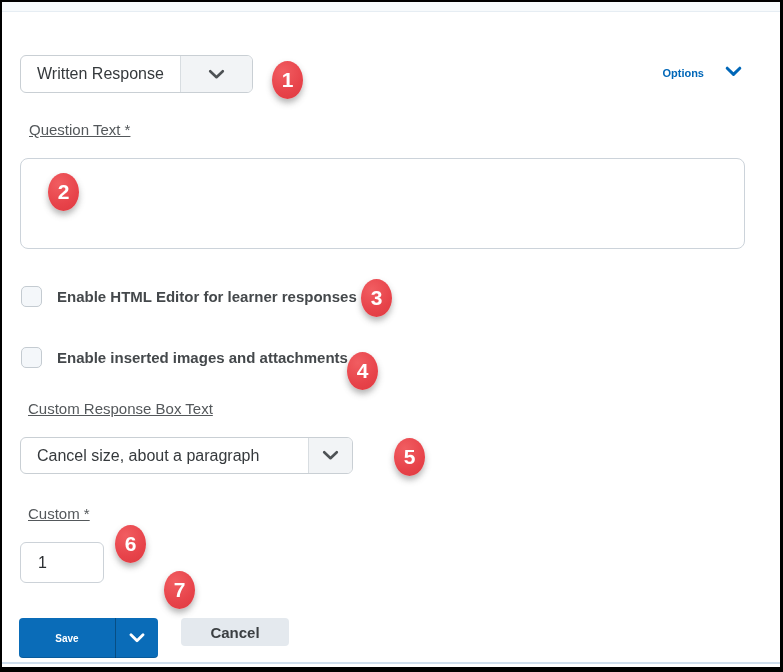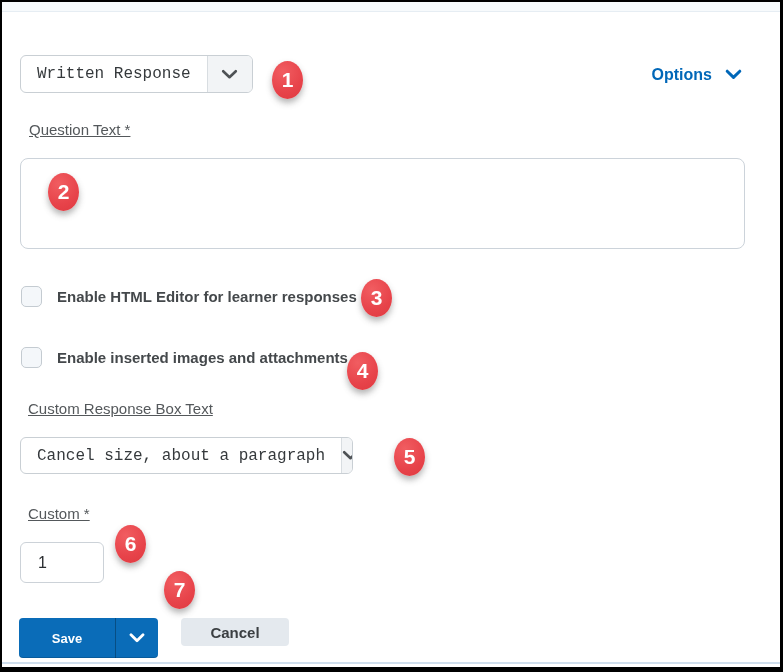--- a/index.html
+++ b/index.html
@@ -43,21 +43,20 @@
     cursor: pointer;
   }
   .dropdown .dd-text {
     display: flex;
     align-items: center;
     padding: 0 16px;
     font-size: 16px;
     color: #35393c;
     white-space: nowrap;
     flex: 1;
-    font-family: Liberation Mono, monospace;
   }
   .dropdown .dd-caret {
     display: flex;
     align-items: center;
     justify-content: center;
     background: #f2f4f6;
     border-left: 1px solid #d8dde1;
   }
 
   .qtype-dropdown { left: 18px; top: 53px; width: 233px; height: 38px; }
@@ -66,23 +65,23 @@
   .size-dropdown { left: 18px; top: 435px; width: 333px; height: 37px; }
   .size-dropdown .dd-caret { width: 44px; }
 
   
   .options-link {
     position: absolute;
     top: 64px;
     right: 38px;
     display: flex;
     align-items: center;
-    gap: 13px;
+    gap: 21px;
     color: #0067b8;
-    font-size: 16px;
+    font-size: 11px;
     font-weight: 700;
     cursor: pointer;
   }
 
   
   .field-label {
     position: absolute;
     font-size: 15px;
     color: #54585b;
     text-decoration: underline;
@@ -157,21 +156,21 @@
     overflow: hidden;
     background: #0a6cb8;
     box-shadow: inset 0 -1px 0 rgba(0,0,0,0.15);
   }
   .save-main {
     width: 97px;
     display: flex;
     align-items: center;
     justify-content: center;
     color: #ffffff;
-    font-size: 13px;
+    font-size: 10px;
     font-weight: 700;
     cursor: pointer;
     border-right: 1px solid rgba(0,0,0,0.28);
   }
   .save-caret {
     flex: 1;
     display: flex;
     align-items: center;
     justify-content: center;
     cursor: pointer;

